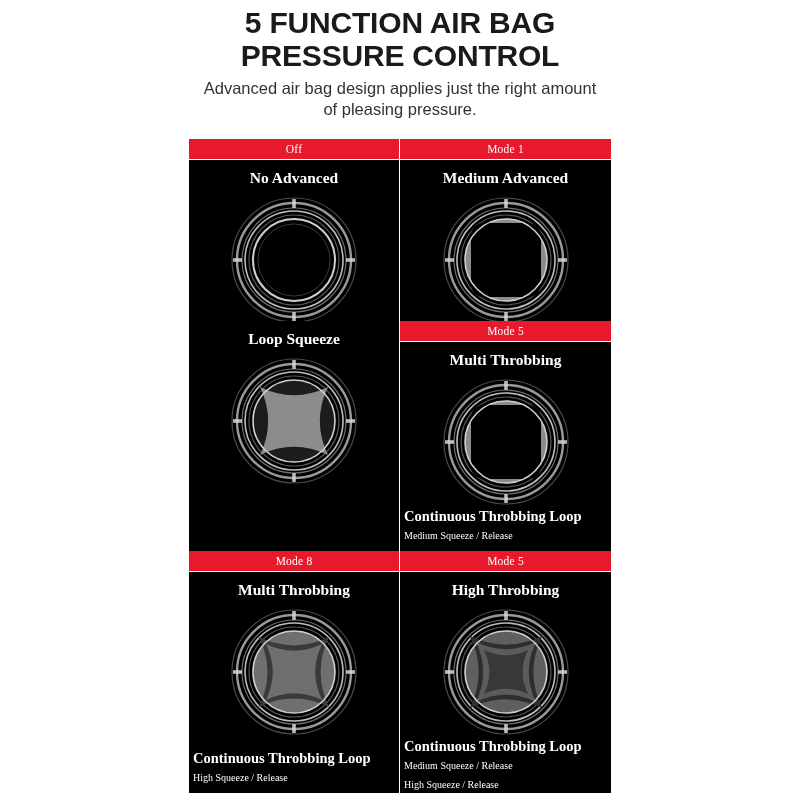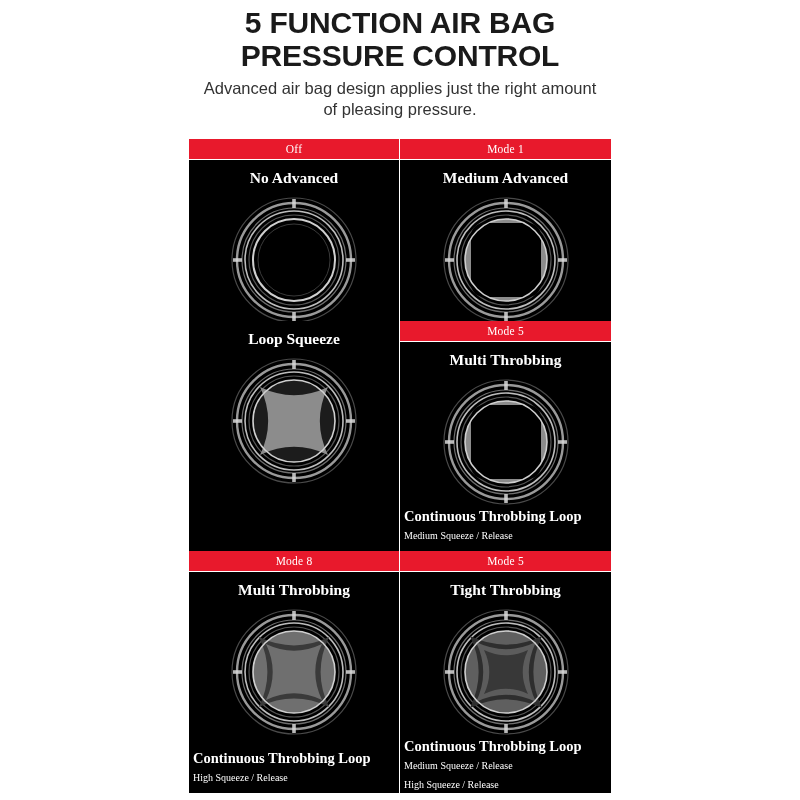--- a/index.html
+++ b/index.html
@@ -305,21 +305,21 @@
           <div class="spacer"></div>
           <div class="notes">
             <div class="note-strong">Continuous Throbbing Loop</div>
             <div class="note">High Squeeze / Release</div>
           </div>
         </div>
       </div>
       <div class="cell right">
         <div class="mode-bar">Mode 5</div>
         <div class="cell-body" style="height: 221px;">
-          <div class="cell-label">Tight Throbbing</div>
+          <div class="cell-label">High Throbbing</div>
           <div class="ring-wrap">
             <svg width="130" height="130" viewBox="0 0 130 130" aria-hidden="true">
 
     <circle cx="65" cy="65" r="62" fill="none" stroke="#4a4a4a" stroke-width="1.2"></circle>
     <circle cx="65" cy="65" r="57" fill="none" stroke="#9a9a9a" stroke-width="2.4"></circle>
     <circle cx="65" cy="65" r="52" fill="none" stroke="#6e6e6e" stroke-width="1.2"></circle>
     <circle cx="65" cy="65" r="49" fill="none" stroke="#bdbdbd" stroke-width="1.6"></circle>
     <circle cx="65" cy="65" r="45" fill="none" stroke="#555555" stroke-width="1.2"></circle>
     <circle cx="65" cy="65" r="41" fill="#5f5f5f"></circle>
              <path d="M 29 29 Q 65 46.28 101 29

